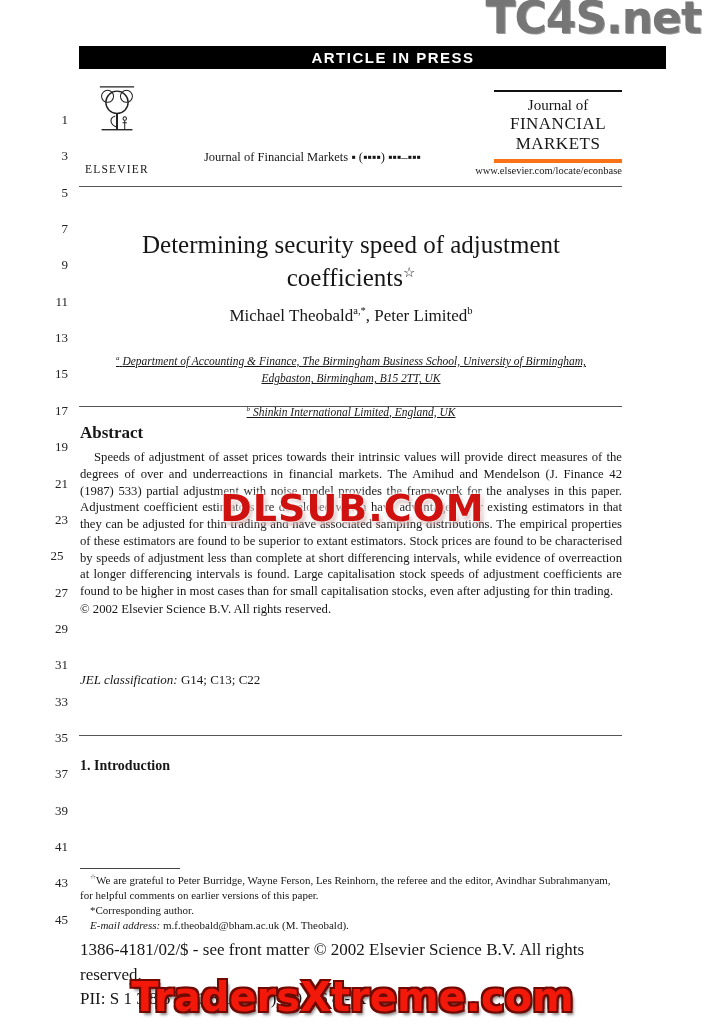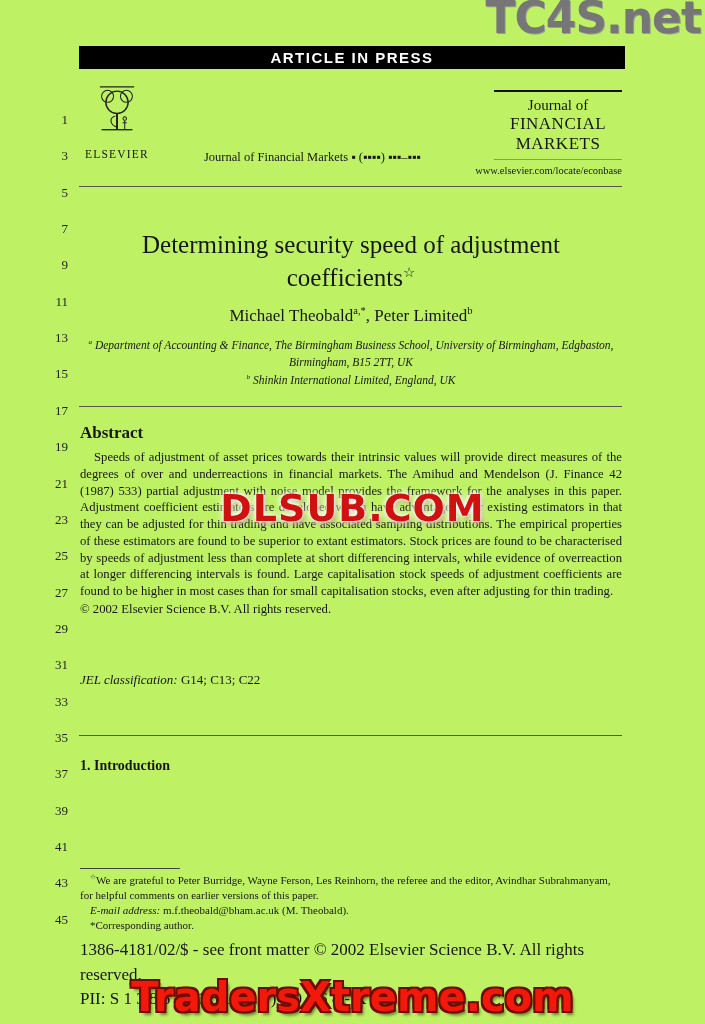--- a/index.html
+++ b/index.html
@@ -1,55 +1,55 @@
 <!DOCTYPE html>
 <html><head>
 <meta charset="utf-8">
 <style>
   html,body{margin:0;padding:0;background:#e9e9e9;}
-  .page{position:relative;width:705px;height:1024px;background:#bef264;overflow:hidden;
+  .page{position:relative;width:705px;height:1024px;background:#ffffff;overflow:hidden;
         font-family:"Liberation Serif", serif;color:#161616;margin:0 auto;}
 
   
   .wm-top{position:absolute;top:-8px;right:4px;font-family:"DejaVu Sans",sans-serif;
           font-weight:800;font-size:44px;color:#767676;letter-spacing:-1px;
           text-shadow:1px 1px 0 #9a9a9a;}
   .wm-mid{position:absolute;left:0;right:0;top:486px;text-align:center;
           font-family:"DejaVu Sans",sans-serif;font-weight:800;font-size:38px;color:#cf1210;
           letter-spacing:1px;
           text-shadow:0 0 2px #fff,0 0 5px #fff,0 0 8px #fff,2px 3px 4px rgba(110,0,0,.45);}
   .wm-bot{position:absolute;left:0;right:0;bottom:4px;text-align:center;
           font-family:"DejaVu Sans",sans-serif;font-weight:800;font-size:40px;color:#f2190a;
           letter-spacing:0;
           text-shadow:-2px -2px 0 #6e0a00,2px -2px 0 #6e0a00,-2px 2px 0 #6e0a00,2px 2px 0 #6e0a00,3px 4px 3px rgba(0,0,0,.45);}
 
   
   .banner{position:absolute;left:79px;top:46px;width:546px;height:23px;background:#000;color:#fff;
           font-family:"Liberation Sans",sans-serif;font-weight:bold;font-size:15px;
-          letter-spacing:1.5px;line-height:23px;text-align:center;}
+          letter-spacing:1.5px;line-height:23px;text-align:center;padding-left:41px;}
   .logo{position:absolute;left:84px;top:80px;width:66px;text-align:center;}
-  .logo .name{font-size:11.5px;letter-spacing:1.2px;margin-top:4px;}
+  .logo .name{font-size:11.5px;letter-spacing:1.2px;margin-top:19px;}
   .journal-box{position:absolute;left:494px;top:90px;width:128px;text-align:center;
-               border-top:2px solid #111;border-bottom:1px solid #f97316;padding:4px 0 6px;}
+               border-top:2px solid #111;border-bottom:4px solid #f97316;padding:4px 0 6px;}
   .journal-box .jb1{font-size:15px;line-height:1.2;}
   .journal-box .jb2,.journal-box .jb3{font-size:17px;letter-spacing:.5px;line-height:1.15;}
   .center-line{position:absolute;left:204px;top:150px;font-size:12.5px;}
   .website{position:absolute;left:400px;top:165px;width:222px;text-align:right;font-size:10.5px;}
   .rule{position:absolute;left:79px;width:543px;border-top:1px solid #555;height:0;}
   .rule.r1{top:186px;} .rule.r2{top:406px;} .rule.r3{top:735px;}
 
   
   .title{position:absolute;left:80px;top:228px;width:542px;text-align:center;
          font-size:25px;line-height:1.32;}
   .title sup{font-size:55%;}
   .authors{position:absolute;left:80px;top:306px;width:542px;text-align:center;font-size:17px;}
   sup{font-size:62%;line-height:0;}
   .affils{position:absolute;left:80px;top:337px;width:542px;text-align:center;
           font-style:italic;font-size:11.5px;line-height:1.5;}
-  .affils .aff{margin:0;}
+  .affils .aff{margin:16px;text-decoration:underline;}
 
   .abstract-h{position:absolute;left:80px;top:423px;font-weight:bold;font-size:17px;}
   .abstract-wrap{position:absolute;left:80px;top:449px;width:542px;}
   .abstract-wrap p{margin:0;font-size:12.7px;line-height:1.32;text-align:justify;text-indent:14px;}
   .copyright{font-size:12.7px;line-height:1.32;margin-top:1px;}
 
   .jel{position:absolute;left:80px;top:672px;font-size:13px;}
   .keywords{position:absolute;left:80px;top:701px;font-size:12.5px;}
   .it{font-style:italic;}
 
@@ -134,22 +134,22 @@
 
   <div class="rule r3"></div>
 
   <div class="sec-h">1. Introduction</div>
 
 
   <div class="fn-rule"></div>
 
   <div class="footnotes">
     <div class="fn"><sup>☆</sup><span>We are grateful to Peter Burridge, Wayne Ferson, Les Reinhorn, the referee and the editor, Avindhar Subrahmanyam, for helpful comments on earlier versions of this paper.</span></div>
+    <div class="fn">*Corresponding author.</div>
     <div class="fn"><span class="it">E-mail address:</span> <span>m.f.theobald@bham.ac.uk (M. Theobald).</span></div>
-    <div class="fn">*Corresponding author.</div>
   </div>
 
   <div class="imprint">
     <div>1386-4181/02/$ - see front matter © 2002 Elsevier Science B.V. All rights reserved.</div>
     <div><span>PII:</span> <span>S 1 3 8 6 - 4 1 8 1 ( 0 2 ) 0 0 0 6 8 - X</span></div>
   </div>
 
   <div class="wm-bot">TradersXtreme.com</div>
 
 <div class="lineno" style="top: 112px;">1</div>
@@ -157,21 +157,21 @@
     <div class="lineno" style="top: 184.7px;">5</div>
     <div class="lineno" style="top: 221.05px;">7</div>
     <div class="lineno" style="top: 257.4px;">9</div>
     <div class="lineno" style="top: 293.75px;">11</div>
     <div class="lineno" style="top: 330.1px;">13</div>
     <div class="lineno" style="top: 366.45px;">15</div>
     <div class="lineno" style="top: 402.8px;">17</div>
     <div class="lineno" style="top: 439.15px;">19</div>
     <div class="lineno" style="top: 475.5px;">21</div>
     <div class="lineno" style="top: 511.85px;">23</div>
-    <div class="lineno" style="top: 548.2px;">25</div>
+    <div class="lineno" style="top: 548.2px; text-align: center;">25</div>
     <div class="lineno" style="top: 584.55px;">27</div>
     <div class="lineno" style="top: 620.9px;">29</div>
     <div class="lineno" style="top: 657.25px;">31</div>
     <div class="lineno" style="top: 693.6px;">33</div>
     <div class="lineno" style="top: 729.95px;">35</div>
     <div class="lineno" style="top: 766.3px;">37</div>
     <div class="lineno" style="top: 802.65px;">39</div>
     <div class="lineno" style="top: 839px;">41</div>
     <div class="lineno" style="top: 875.35px;">43</div>
     <div class="lineno" style="top: 911.7px;">45</div>

